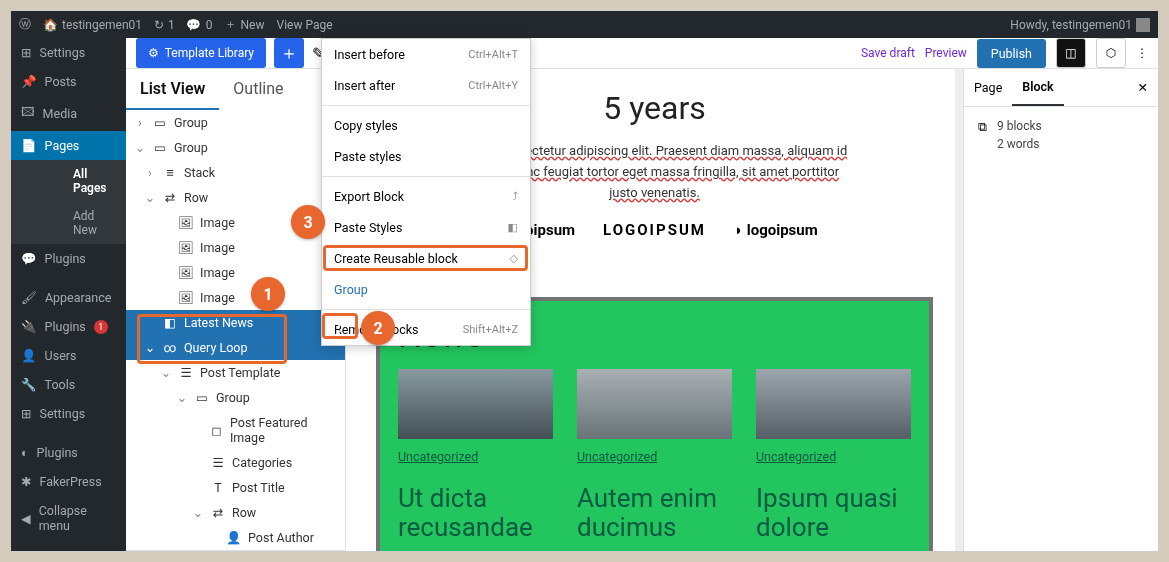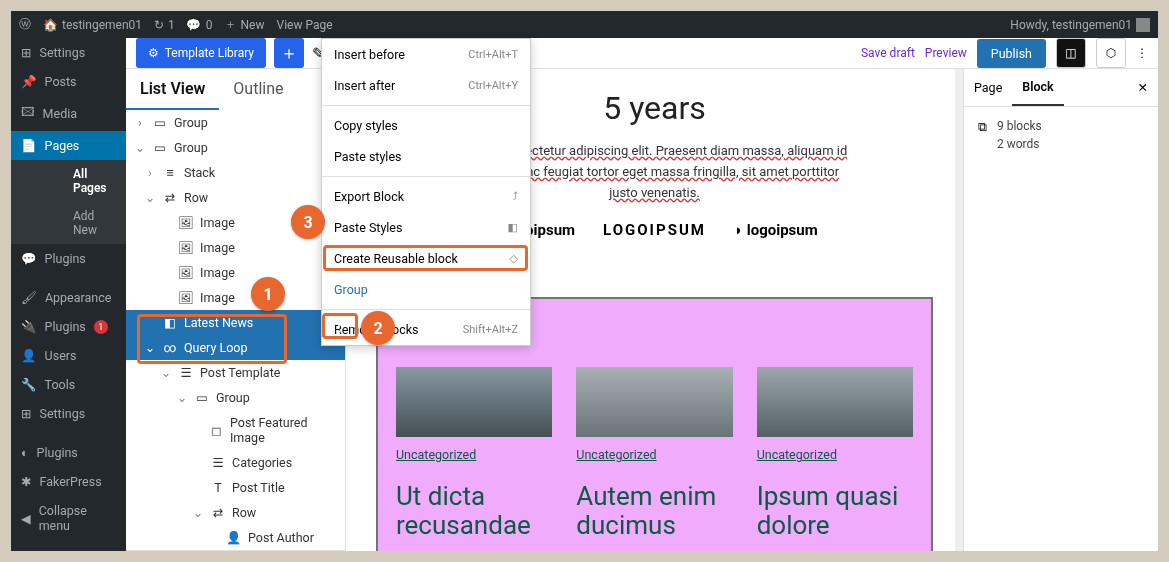--- a/index.html
+++ b/index.html
@@ -42,21 +42,21 @@
 .context-menu .mi .sc { color: #888; font-size: 11px; }
 .context-menu .sep { height: 1px; background: #e0e0e0; margin: 4px 0; }
 .canvas { flex: 1; overflow: auto; position: relative; padding: 0; }
 .canvas-inner { padding: 10px 30px; }
 .hero-title { font-size: 32px; text-align: center; color: #222; margin: 10px 0 14px; font-weight: 400; }
 .hero-p { text-align: center; color: #333; font-size: 13px; line-height: 1.6; margin-bottom: 18px; }
 .hero-p .red { text-decoration: underline; text-decoration-color: #d63638; text-decoration-style: wavy; }
 .logos { display: flex; justify-content: center; gap: 28px; font-weight: 700; font-size: 15px; margin-bottom: 14px; }
 .block-tb { border: 1px solid #ccc; display: inline-flex; padding: 4px; gap: 4px; }
 .block-tb span { width: 26px; height: 26px; border: 1px solid transparent; display: flex; align-items: center; justify-content: center; border-radius: 2px; }
-.news-box { border: 2px solid #737373; background: #f0abfc; margin-top: 8px; padding: 14px 18px; }
+.news-box { border: 4px solid #737373; background: #22c55e; margin-top: 8px; padding: 14px 18px; }
 .news-title { font-size: 34px; color: #1a1a1a; margin-bottom: 14px; }
 .cards { display: flex; gap: 24px; }
 .card { flex: 1; }
 .card-img { height: 70px; background: #555; margin-bottom: 10px; background-size: cover; background-position: center; }
 .card-img.i1 { background: linear-gradient(#8899a0,#445055); }
 .card-img.i2 { background: linear-gradient(#a8b0b4,#6a7478); }
 .card-img.i3 { background: linear-gradient(#9ba6ad,#555f66); }
 .card-cat { color: #0b5a41; text-decoration: underline; font-size: 12.5px; }
 .card-title { font-size: 26px; color: #0b5a41; margin-top: 20px; line-height: 1.1; }
 .right-panel { width: 195px; border-left: 1px solid #e0e0e0; font-size: 12.5px; }

